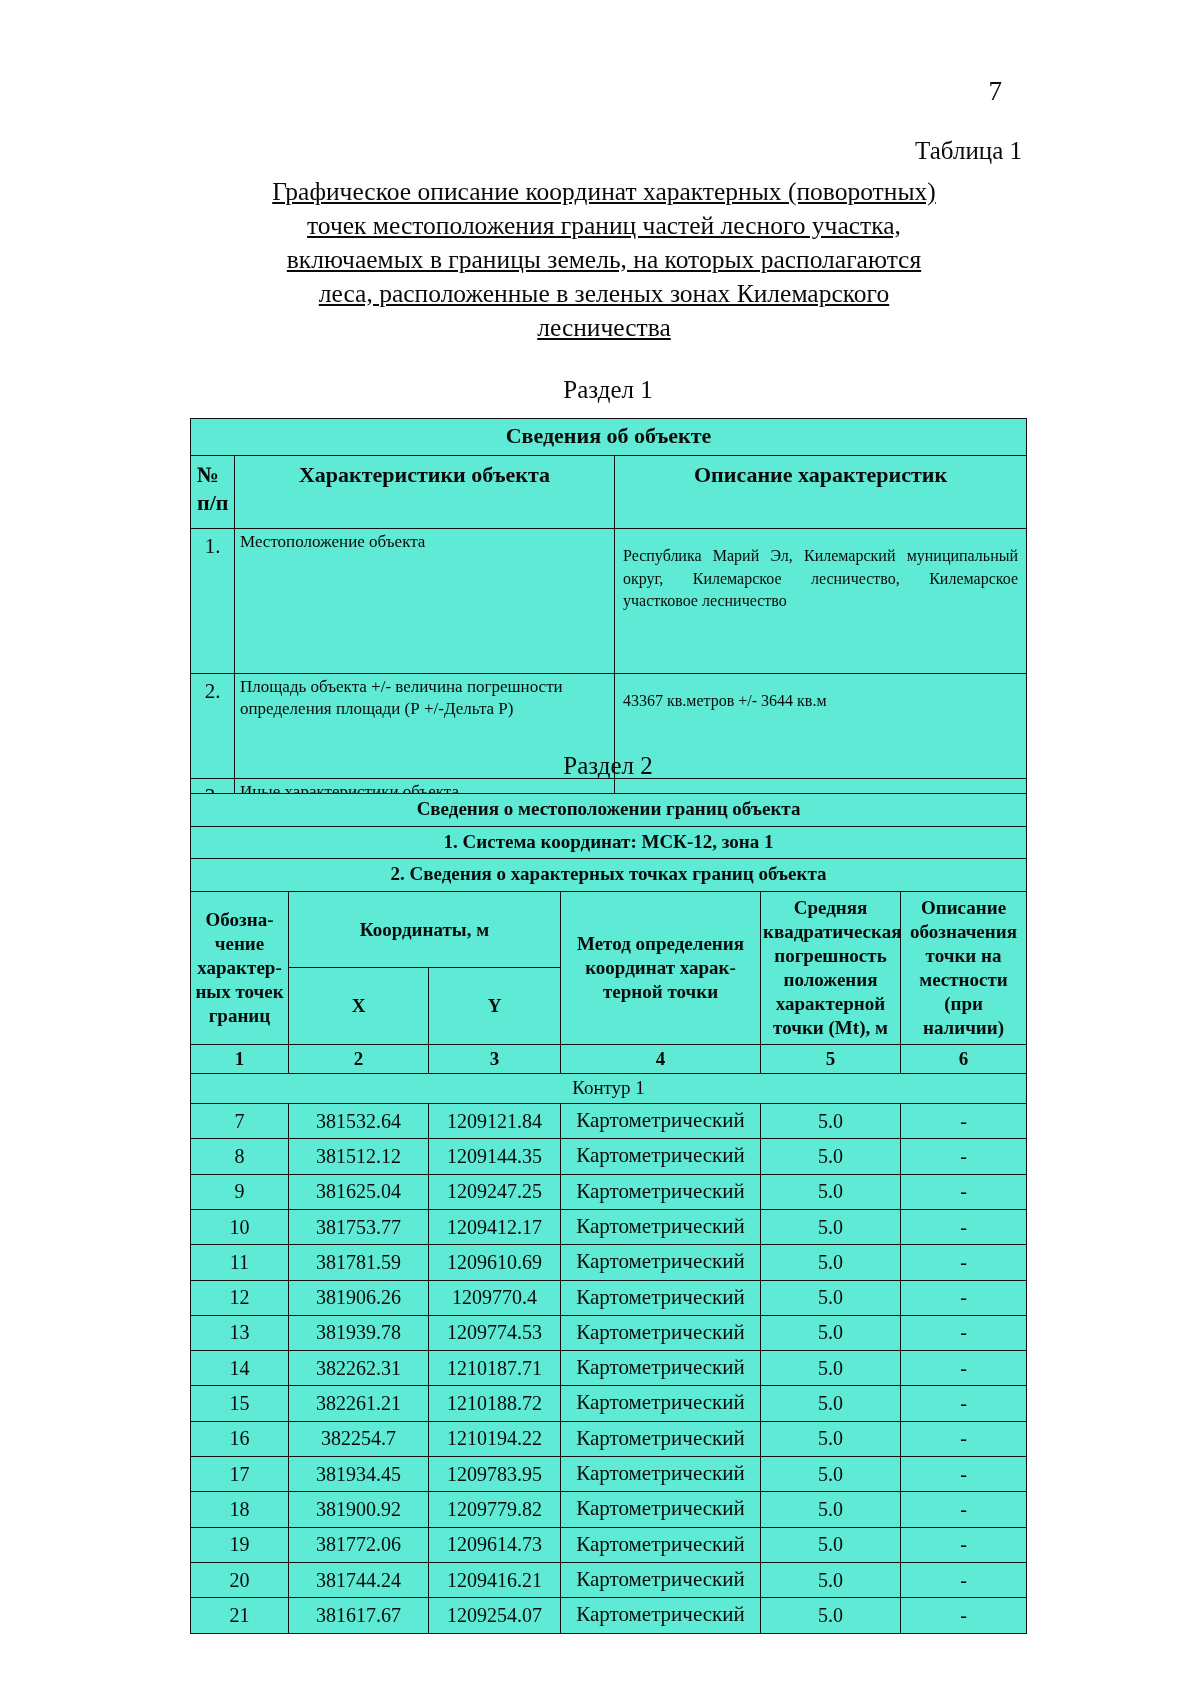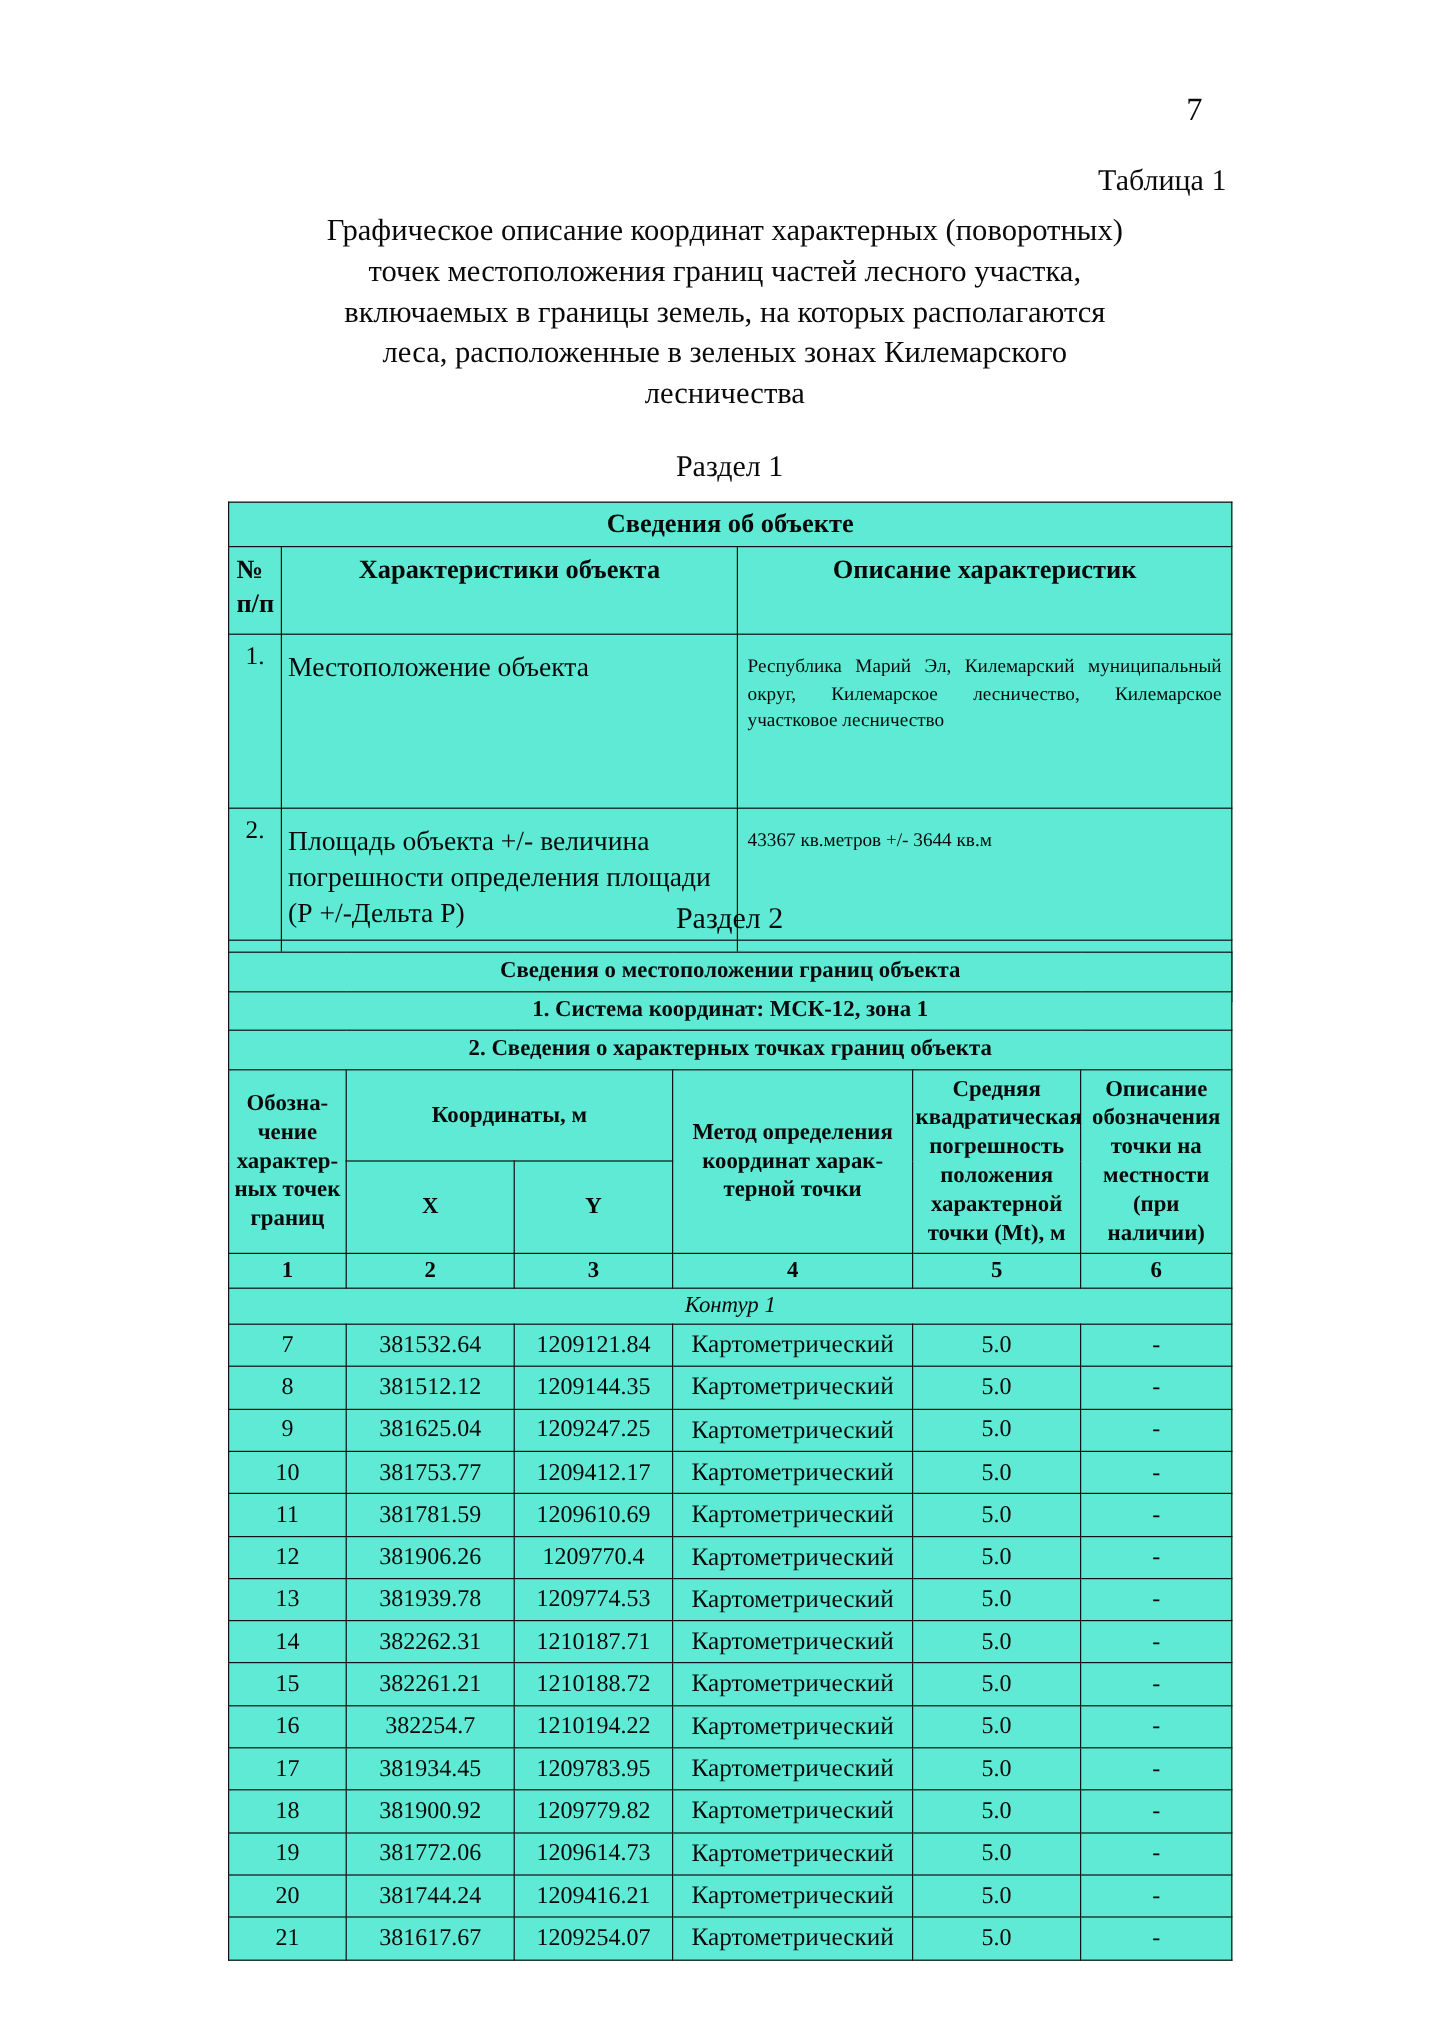--- a/index.html
+++ b/index.html
@@ -41,21 +41,21 @@
   }
   .doc-title {
     position: absolute;
     top: 175px;
     left: 198px;
     width: 812px;
     text-align: center;
     font-size: 25.5px;
     line-height: 1.33;
   }
-  .doc-title .tline { display: block; }
+  .doc-title .tline { display: block; text-decoration: underline; }
 
   
   .section-label {
     position: absolute;
     width: 836px;
     left: 190px;
     text-align: center;
     font-size: 25px;
   }
   #section1-label { top: 376px; }
@@ -100,22 +100,22 @@
     text-align: left;
     padding-left: 6px;
   }
   #table-section1 td.idx {
     text-align: center;
     font-size: 21px;
     padding-top: 4px;
   }
   #table-section1 td.charac {
     text-align: left;
-    font-size: 23px;
-    padding: 12px 5px 8px;
+    font-size: 17px;
+    padding: 2px 5px 8px;
   }
   #table-section1 td.charac.centered {
     text-align: left;
   }
   #table-section1 td.descr {
     text-align: justify;
     text-align-last: left;
     font-size: 16px;
     padding: 16px 8px 8px;
     line-height: 1.42;
@@ -156,21 +156,20 @@
   #table-section2 .colnum {
     text-align: center;
     font-weight: bold;
     font-size: 19px;
     padding: 2px;
   }
   #table-section2 .contour {
     text-align: center;
     font-size: 19px;
     padding: 2px;
-    font-style: italic;
   }
   #table-section2 .data {
     text-align: center;
     font-size: 20px;
     padding: 3px 2px 4px;
     vertical-align: middle;
   }
   #table-section2 .data.method {
     font-size: 21px;
     margin-left: 10px;

